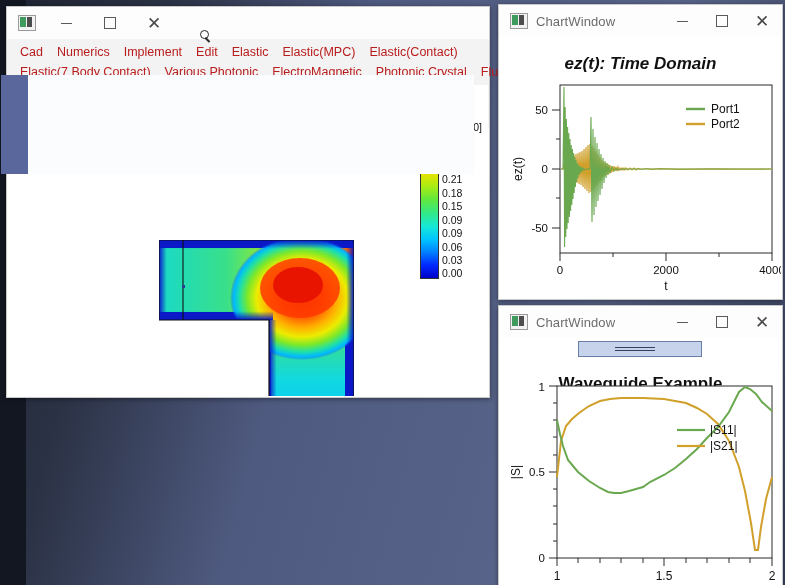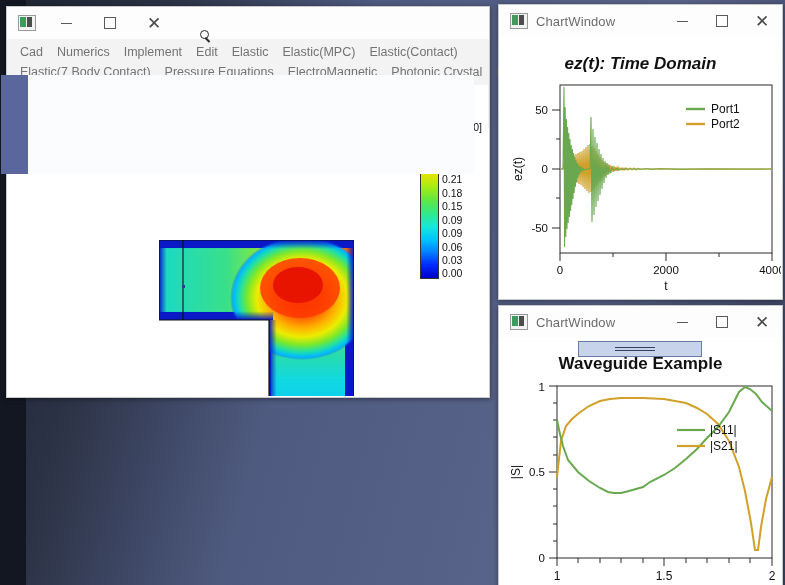--- a/index.html
+++ b/index.html
@@ -24,21 +24,21 @@
   .wbtn{width:44px;height:32px;display:flex;align-items:center;justify-content:center;color:#5a5a5a;font-size:14px;line-height:1;}
   .wbtn.sm{width:40px;}
   .glyph-min{display:block;width:11px;height:1px;background:#5a5a5a;}
   .glyph-max{display:block;width:10px;height:10px;border:1px solid #5a5a5a;}
   .glyph-cls{font-size:17px;color:#4a4a4a;font-family:"DejaVu Sans",sans-serif;line-height:1;}
 
   
   #app-window{left:6px;top:6px;width:482px;height:390px;border:1px solid #c9c9c9;}
   .menubar{padding:3px 0 6px 0;background:#f3f3f3;}
   .menurow{display:flex;flex-wrap:nowrap;align-items:center;padding:0 6px;height:20px;}
-  .menuitem{font-size:12.5px;color:#737373;padding:1px 7px;white-space:nowrap;cursor:default;}
+  .menuitem{font-size:12.5px;color:#b91c1c;padding:1px 7px;white-space:nowrap;cursor:default;}
   .canvas{position:absolute;left:1px;top:78px;width:480px;height:311px;background:#fff;overflow:hidden;}
 
   
   .cbar-wrap{position:absolute;right:6px;top:36px;width:62px;}
   .cbar-unit{font-size:10.5px;color:#111;text-align:right;margin-bottom:1px;font-family:"Liberation Sans",sans-serif;}
   .cbar-row{display:flex;}
   .cbar{width:17px;height:143px;border:1px solid #333;
      background:linear-gradient(to top,#0000c8 0%,#0029ff 9%,#0080ff 18%,#00c4ff 27%,#16e8d8 36%,#31e88a 45%,#62e83c 55%,#a8ec14 64%,#e8e400 73%,#ffbb00 82%,#ff6a00 91%,#e81400 100%);}
   .cbar-ticks{display:flex;flex-direction:column;justify-content:space-between;height:145px;margin-left:3px;text-align:right;}
   .cbar-ticks span{font-size:10.5px;line-height:1;color:#111;}
@@ -106,21 +106,21 @@
       <span class="menuitem">Cad</span>
       <span class="menuitem">Numerics</span>
       <span class="menuitem">Implement</span>
       <span class="menuitem">Edit</span>
       <span class="menuitem">Elastic</span>
       <span class="menuitem">Elastic(MPC)</span>
       <span class="menuitem">Elastic(Contact)</span>
     </div>
     <div class="menurow">
       <span class="menuitem">Elastic(7 Body Contact)</span>
-      <span class="menuitem">Pressure Equations</span>
+      <span class="menuitem">Various Photonic</span>
       <span class="menuitem">ElectroMagnetic</span>
       <span class="menuitem">Photonic Crystal</span>
       <span class="menuitem">Fluid</span>
     </div>
     <div class="menurow">
       <span class="menuitem">Fluid(SUPG)</span>
       <span class="menuitem">Vorticity</span>
       <span class="menuitem">Vorticity(SUPG)</span>
       <span class="menuitem">Vorticity(RK)</span>
       <span class="menuitem">Pressure Poisson</span>
@@ -298,21 +298,21 @@
       <span class="wbtn sm">
           <span class="glyph-cls">✕</span>
         </span>
     </span>
   </div>
   <div class="chart-body">
     <div class="legend-ghost">
         <i></i>
         <u></u>
       </div>
-    <div class="chart-title" style="top:16px;font-size:17px;">Waveguide Example</div>
+    <div class="chart-title" style="top:36px;font-size:17px;">Waveguide Example</div>
     <svg width="281" height="235" viewBox="0 0 281 235" style="position:absolute;left:0;top:42px;">
       <rect x="57" y="6" width="215" height="172" fill="#fff" stroke="#2a2a2a" stroke-width="1"></rect>
 
       <g stroke="#2a2a2a" stroke-width="1">
         <line x1="49" y1="6" x2="57" y2="6"></line>
         <line x1="49" y1="92" x2="57" y2="92"></line>
         <line x1="49" y1="178" x2="57" y2="178"></line>
         <line x1="53" y1="23" x2="57" y2="23"></line>
         <line x1="53" y1="40" x2="57" y2="40"></line>
         <line x1="53" y1="57" x2="57" y2="57"></line>

